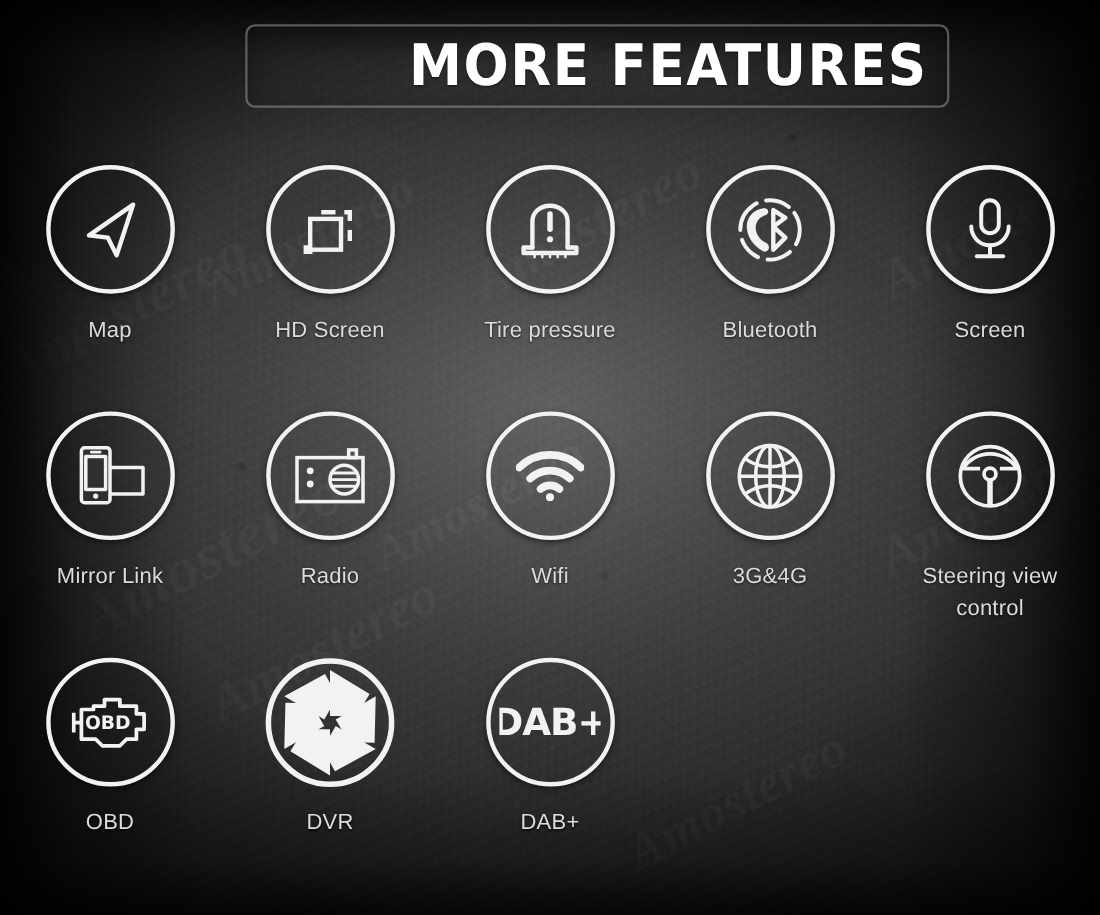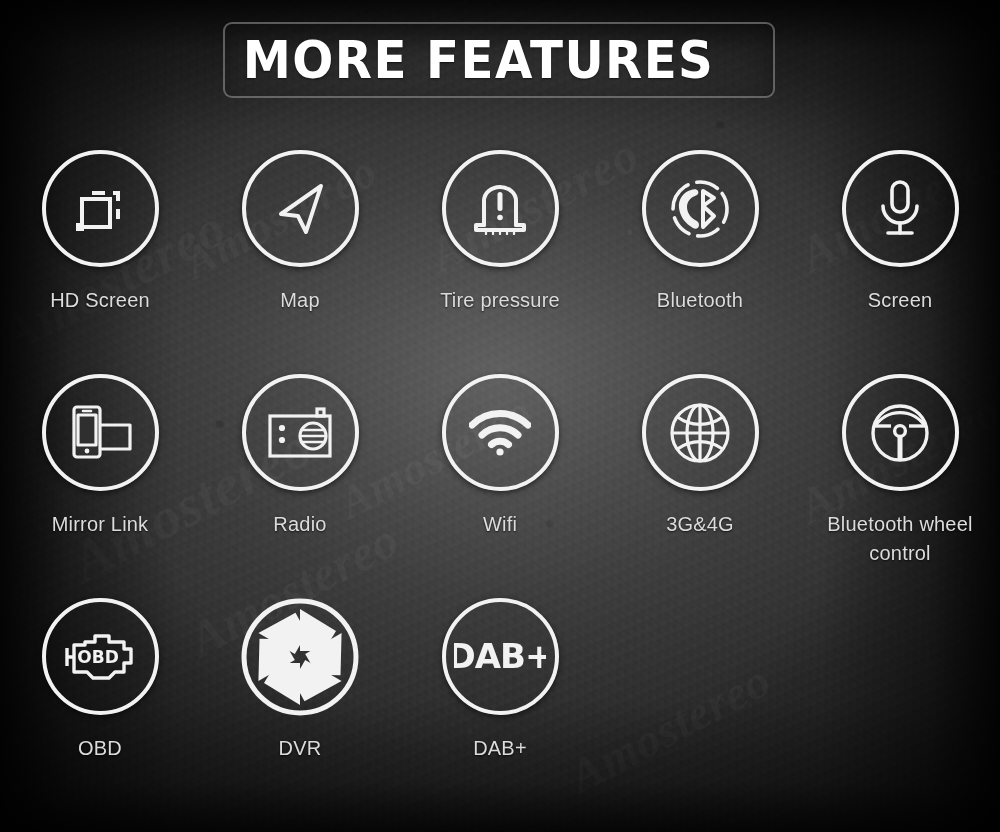--- a/index.html
+++ b/index.html
@@ -64,29 +64,29 @@
     pointer-events: none;
     letter-spacing: 1px;
     user-select: none;
   }
 
   
   #title-wrap {
     position: absolute;
     left: 223px;
     top: 22px;
-    width: 552px;
+    width: 640px;
     height: 76px;
     border: 2px solid rgba(150,150,150,0.55);
     border-radius: 9px;
     background: rgba(255,255,255,0.018);
     box-shadow: inset 0 0 26px rgba(0,0,0,0.35);
     display: flex;
     align-items: center;
-    justify-content: flex-start;
+    justify-content: flex-end;
     z-index: 4;
   }
   #title {
     color: #ffffff;
     font-family: "DejaVu Sans", sans-serif;
     font-weight: 700;
     font-size: 52px;
     letter-spacing: 1.5px;
     line-height: 1;
     transform: scaleX(0.93);
@@ -153,39 +153,39 @@
 
 <div id="title-wrap">
   <div id="title">MORE FEATURES</div>
 </div>
 
 <div id="grid">
 
   <div class="cell">
     <div class="circle">
       <span>
+        <svg width="58" height="58" viewBox="0 0 58 58" fill="none" stroke="#f2f2f2" stroke-width="4" stroke-linejoin="round">
+          <path d="M50 6 L10 34 L27 36 L35 52 Z"></path>
+        </svg>
+      </span>
+    </div>
+    <div class="label">Map</div>
+  </div>
+
+  <div class="cell">
+    <div class="circle">
+      <span>
         <svg width="52" height="52" viewBox="0 0 52 52" fill="none" stroke="#f2f2f2" stroke-width="4">
           <rect x="8" y="16" width="28" height="28"></rect>
           <polyline points="18,10 44,10 44,36" stroke-dasharray="13 8"></polyline>
           <polyline points="10,46 4,46 4,40"></polyline>
         </svg>
       </span>
     </div>
     <div class="label">HD Screen</div>
-  </div>
-
-  <div class="cell">
-    <div class="circle">
-      <span>
-        <svg width="58" height="58" viewBox="0 0 58 58" fill="none" stroke="#f2f2f2" stroke-width="4" stroke-linejoin="round">
-          <path d="M50 6 L10 34 L27 36 L35 52 Z"></path>
-        </svg>
-      </span>
-    </div>
-    <div class="label">Map</div>
   </div>
 
 
   <div class="cell">
     <div class="circle">
       <span>
         <svg width="58" height="52" viewBox="0 0 58 52" fill="none" stroke="#f2f2f2" stroke-width="4" stroke-linejoin="round" stroke-linecap="round">
           <path d="M13 42 L13 18 a16 14 0 0 1 32 0 L45 42"></path>
           <path d="M13 42 L5 42 L5 47 L53 47 L53 42 L45 42"></path>
           <rect x="26.5" y="9" width="5" height="19" rx="2.5" fill="#f2f2f2" stroke="none"></rect>
@@ -299,21 +299,21 @@
         <svg width="62" height="62" viewBox="0 0 62 62" fill="none" stroke="#f2f2f2" stroke-width="3.4">
           <circle cx="31" cy="31" r="27"></circle>
           <path d="M6 24 a30 30 0 0 1 50 0"></path>
           <path d="M6 24 L22 24"></path>
           <path d="M56 24 L40 24"></path>
           <circle cx="31" cy="29" r="5.4"></circle>
           <path d="M31 34.5 L31 58" stroke-width="5"></path>
         </svg>
       </span>
     </div>
-    <div class="label">Bluetooth wheel control</div>
+    <div class="label">Steering view control</div>
   </div>
 
   <div class="cell">
     <div class="circle">
       <span>
         <svg width="70" height="54" viewBox="0 0 70 54" fill="none" stroke="#f2f2f2" stroke-width="3.4" stroke-linejoin="round">
           <path d="M2 18 L2 36 M2 27 L9 27
                    M9 15 L9 42 L22 42 L28 48 L44 48 L50 42 L59 42 L59 33 L66 33 L66 19 L59 19 L59 12
                    L44 12 L44 6 L30 6 L30 12 L20 12 L20 15 Z"></path>
           <text x="33" y="33" font-family="DejaVu Sans, sans-serif" font-size="17" font-weight="700" fill="#f2f2f2" stroke="none" text-anchor="middle">OBD</text>

